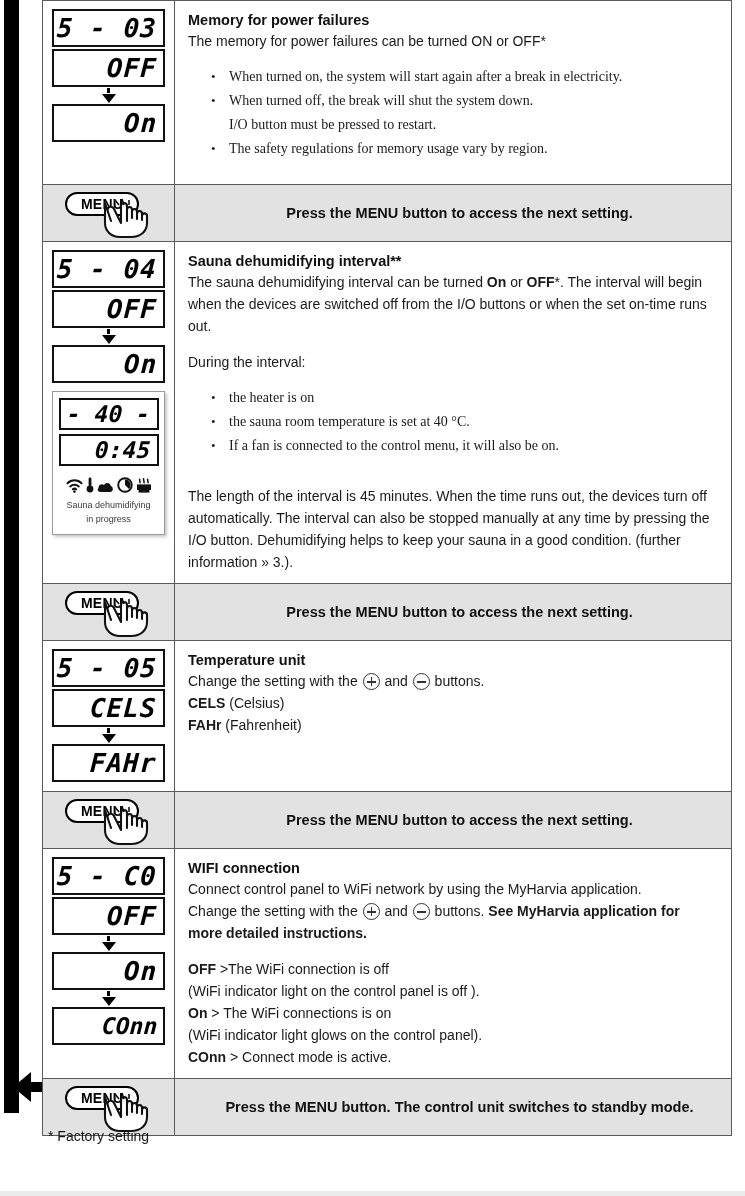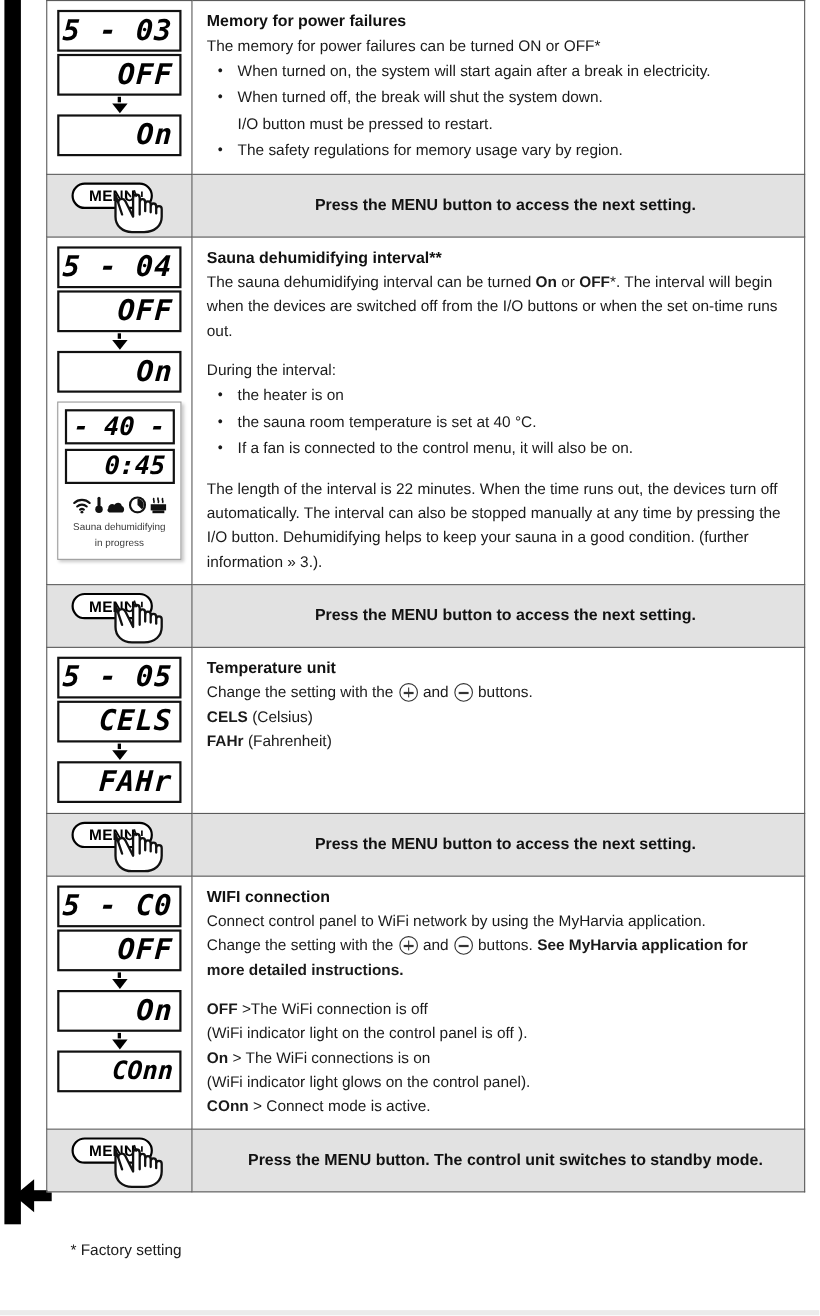--- a/index.html
+++ b/index.html
@@ -138,21 +138,21 @@
     font-size: 14px; font-weight: 700; letter-spacing: .2px;
     color: #000;
   }
   .hand { position: absolute; left: 54px; top: 12px; }
 
   
   .h { font-size: 14.5px; font-weight: 700; line-height: 20px; color: #111; }
   .p { font-size: 14px; line-height: 22px; color: #1a1a1a; }
   .p b, .h b { font-weight: 700; }
   .menu-txt { font-size: 14.5px; font-weight: 700; line-height: 20px; color: #111; text-align: center; }
-  ul.bl { list-style: none; margin: 0; padding: 0; }
+  ul.bl { list-style: none; margin: 13px; padding: 0; font-family: Liberation Serif, serif; }
   ul.bl li {
     position: relative;
     padding-left: 28px;
     font-size: 14px; line-height: 24px;
   }
   ul.bl li::before {
     content: "•";
     position: absolute; left: 10px; top: 0;
     font-size: 13px;
   }
@@ -173,21 +173,21 @@
     width:9px; height:1.6px; background:#333;
   }
   .pm.plus::after {
     content:""; position:absolute; left:7.2px; top:3px;
     width:1.6px; height:9px; background:#333;
   }
 
   
   .notes {
     position: absolute;
-    left: 64px; top: 1124px;
+    left: 48px; top: 1124px;
     width: 660px;
   }
   .notes div {
     font-size: 14px; line-height: 24.5px; color: #1a1a1a;
   }
   .bottomstrip {
     position: absolute; left: 0; top: 1191px;
     width: 745px; height: 5px; background: #ebebeb;
   }
 </style>
@@ -321,21 +321,21 @@
           <div class="h">Sauna dehumidifying interval**</div>
           <div class="p"><span>The sauna dehumidifying interval can be turned </span><b>On</b><span> or </span><b>OFF</b><span>*.  The interval will begin when the devices are switched off from the I/O buttons or when the set on-time runs out.</span></div>
           <div class="spacer"></div>
           <div class="p">During the interval:</div>
           <ul class="bl">
             <li>the heater is on</li>
             <li>the sauna room temperature is set at 40 °C.</li>
             <li>If a fan is connected to the control menu, it will also be on.</li>
           </ul>
           <div class="spacer"></div>
-          <div class="p">The length of the interval is 22 minutes. When the time runs out, the devices turn off automatically. The interval can also be stopped manually at any time by pressing the I/O button. Dehumidifying helps to keep your sauna in a good condition. (further information » 3.).</div>
+          <div class="p">The length of the interval is 45 minutes. When the time runs out, the devices turn off automatically. The interval can also be stopped manually at any time by pressing the I/O button. Dehumidifying helps to keep your sauna in a good condition. (further information » 3.).</div>
         </div>
       </td>
     </tr>
 
     <tr class="menu-row">
       <td>
         <div class="menu-btn-wrap">
           <div class="menu-pill">
             <span>MENU</span>
           </div>

